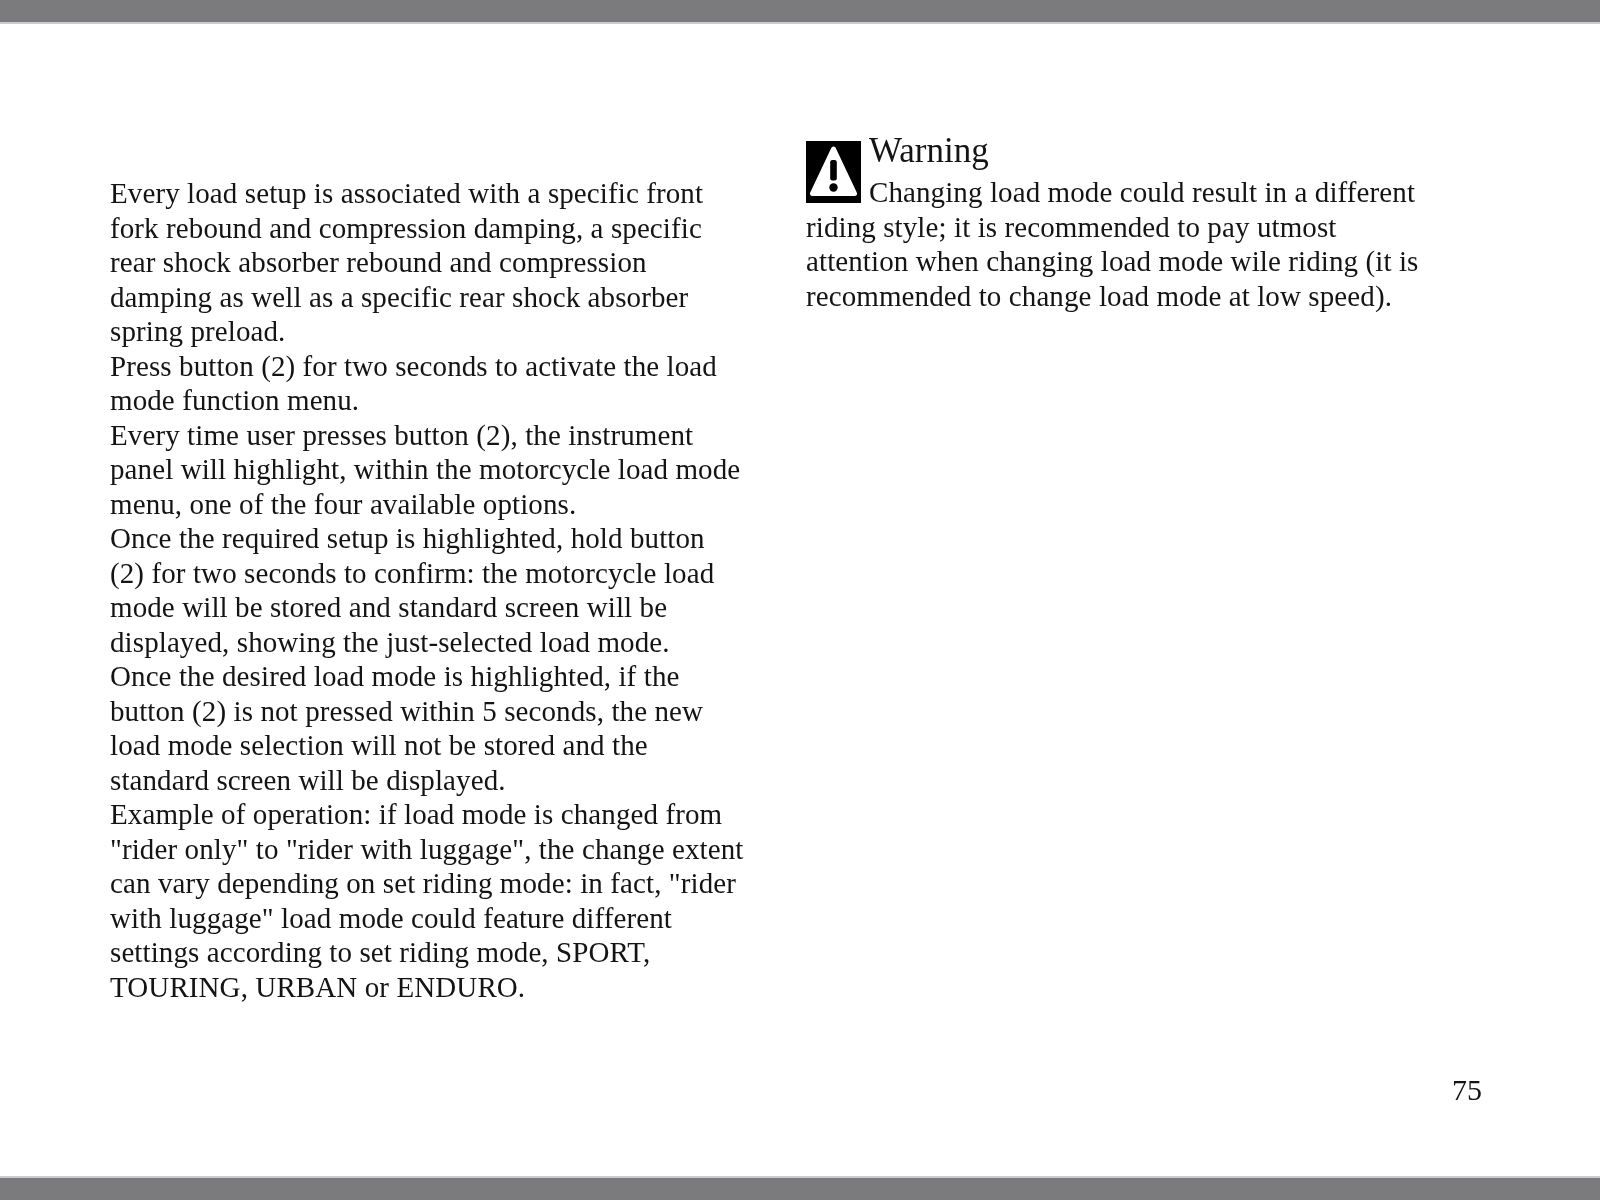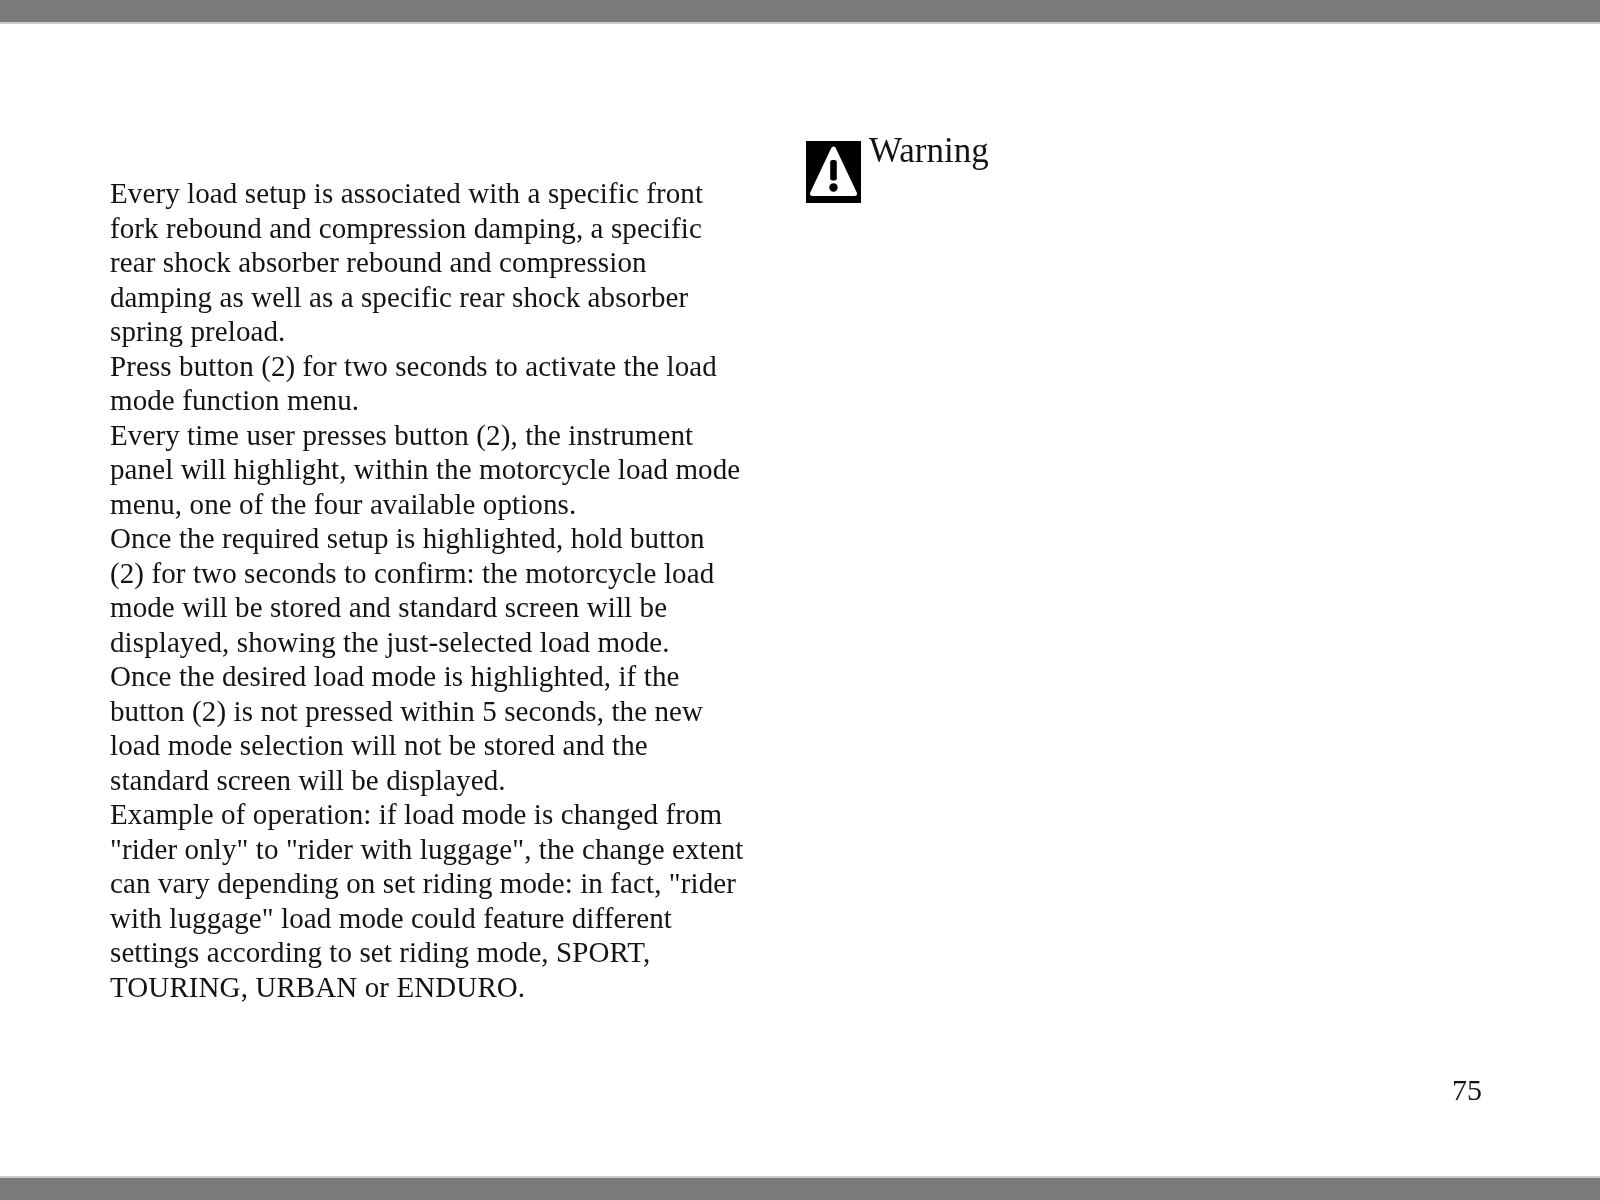--- a/index.html
+++ b/index.html
@@ -116,19 +116,23 @@
   <div class="warning-section">
     <div class="warn-icon">
       <svg viewBox="0 0 55 62" xmlns="http://www.w3.org/2000/svg">
         <rect x="0" y="0" width="55" height="62" fill="#000000"></rect>
         <path d="M27.5 8 L48.5 52.5 L6.5 52.5 Z" fill="#ffffff" stroke="#ffffff" stroke-width="5" stroke-linejoin="round"></path>
         <rect x="24.2" y="19" width="6.6" height="20.5" rx="2.2" fill="#000000"></rect>
         <circle cx="27.5" cy="46.5" r="4.2" fill="#000000"></circle>
       </svg>
     </div>
     <div class="warn-title">Warning</div>
+    <div class="warn-body">Changing load mode could result in a different
+riding style; it is recommended to pay utmost
+attention when changing load mode wile riding (it is
+recommended to change load mode at low speed).</div>
   </div>
 
   <div class="page-number">75</div>
 
   <div class="bottom-bar"></div>
 
 </div>
 
 </body></html>

